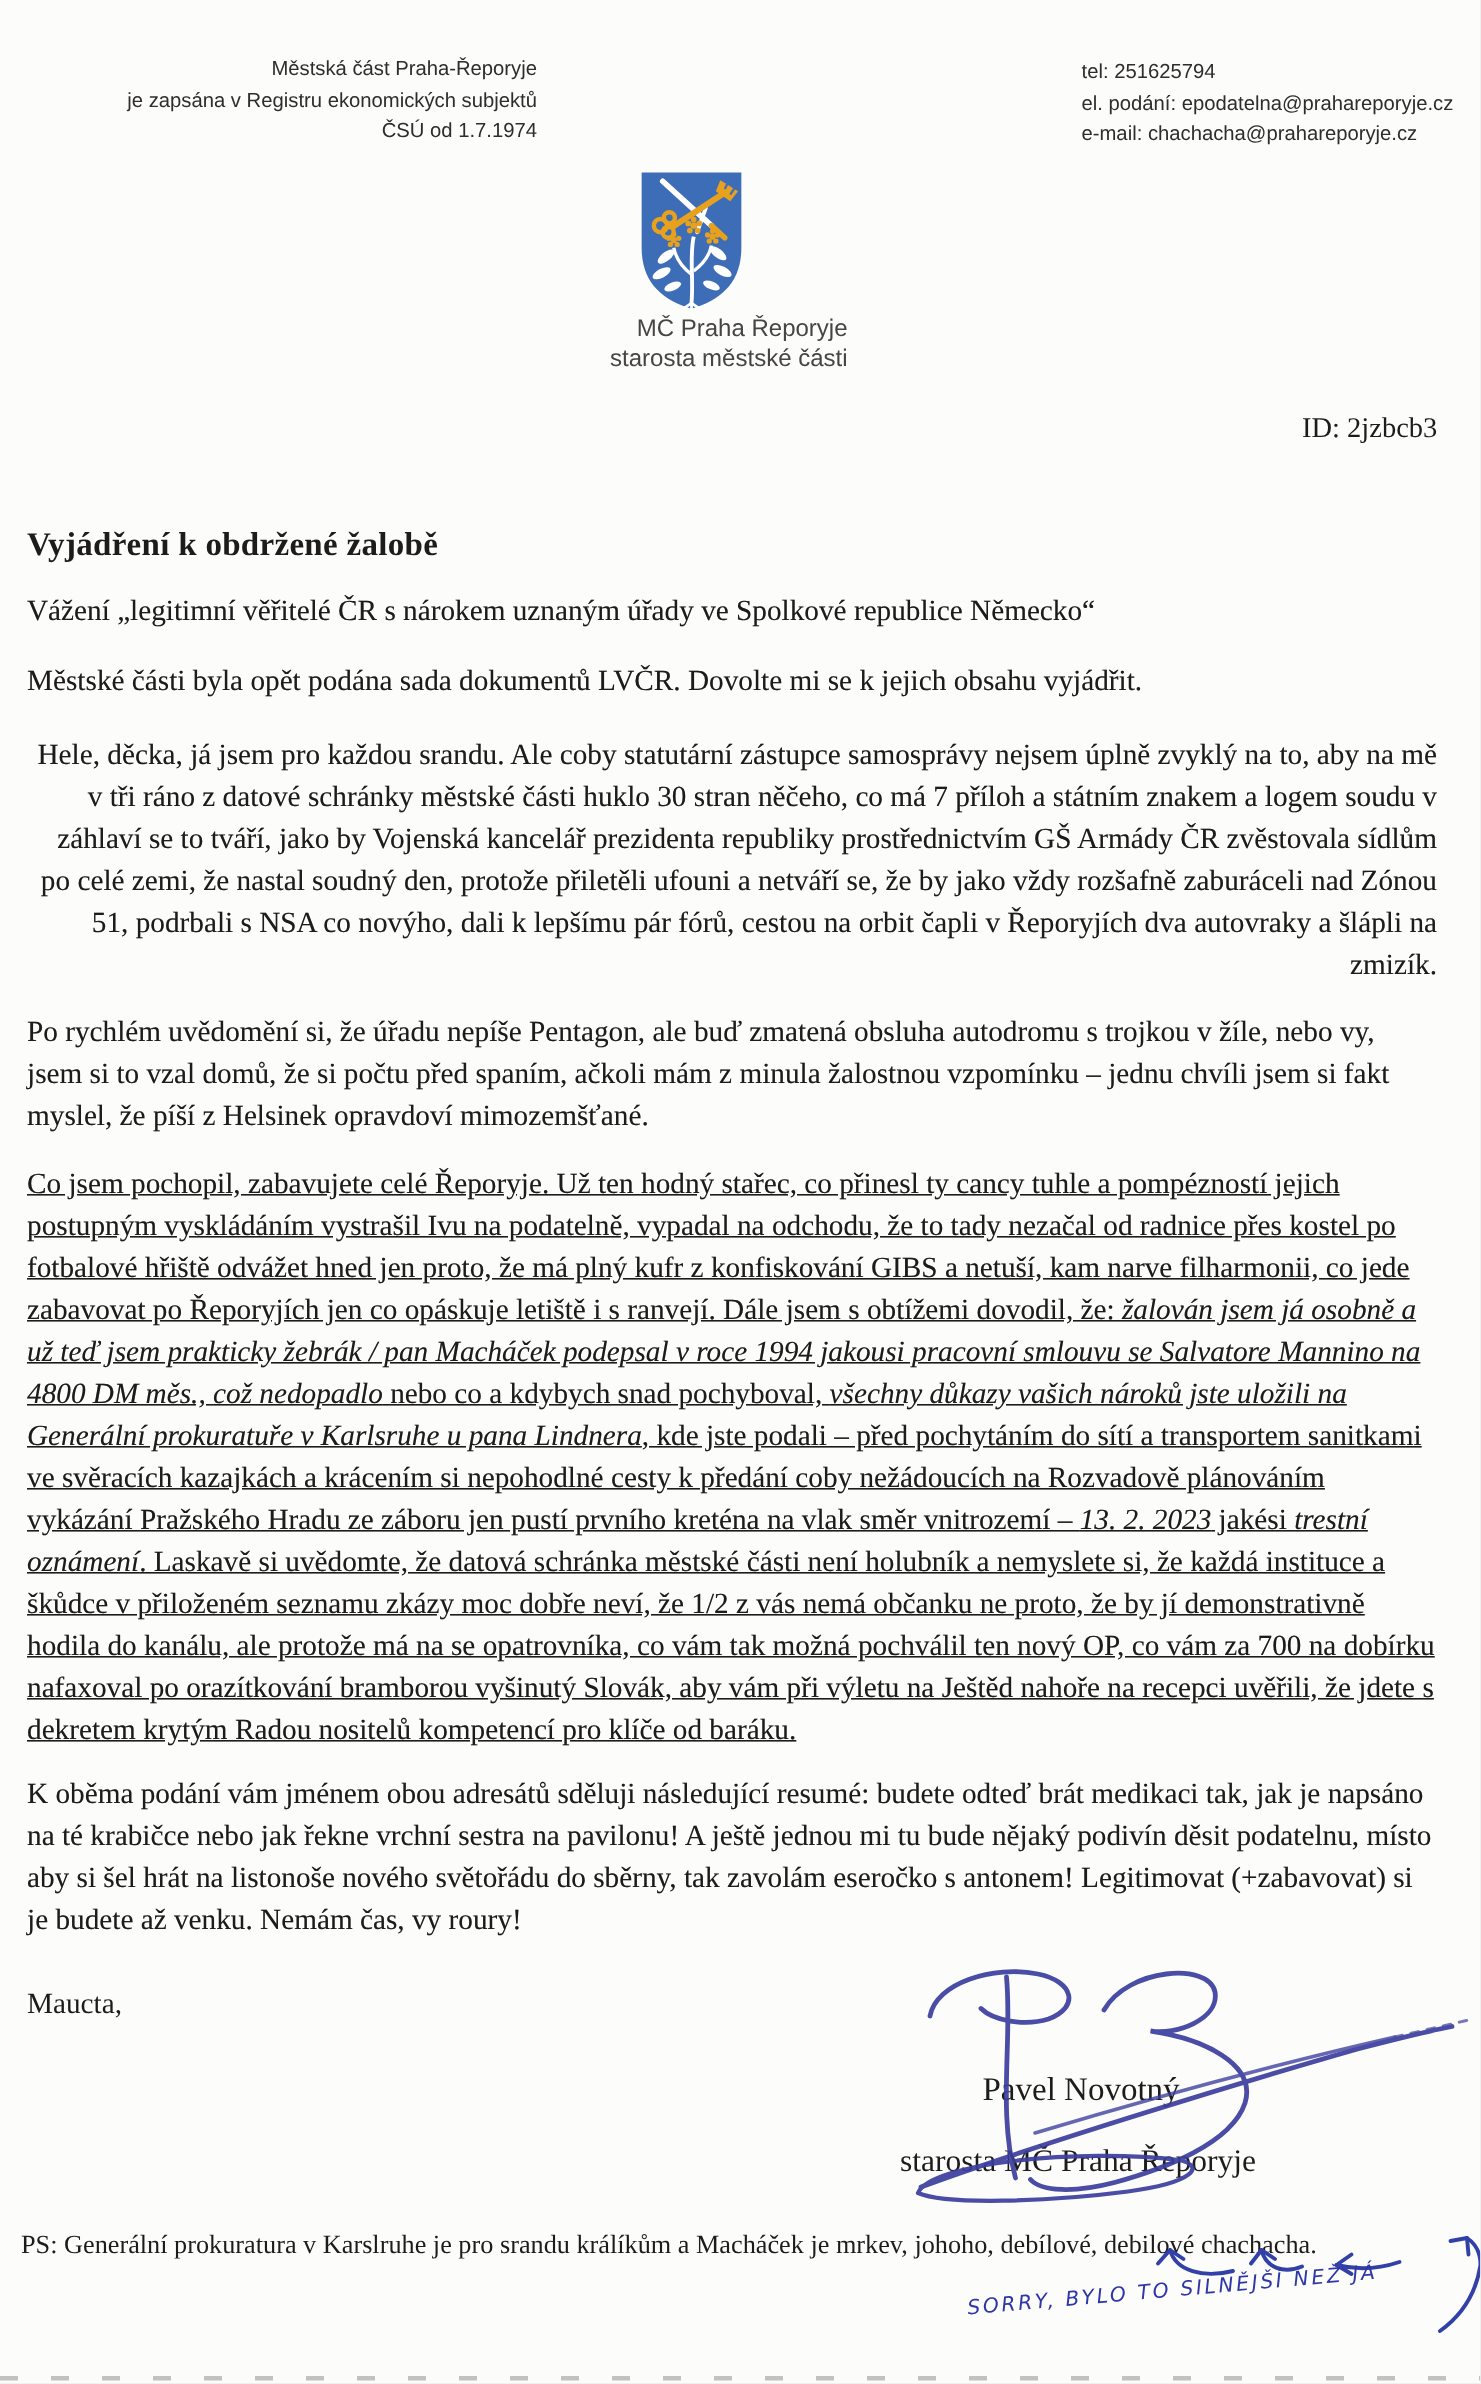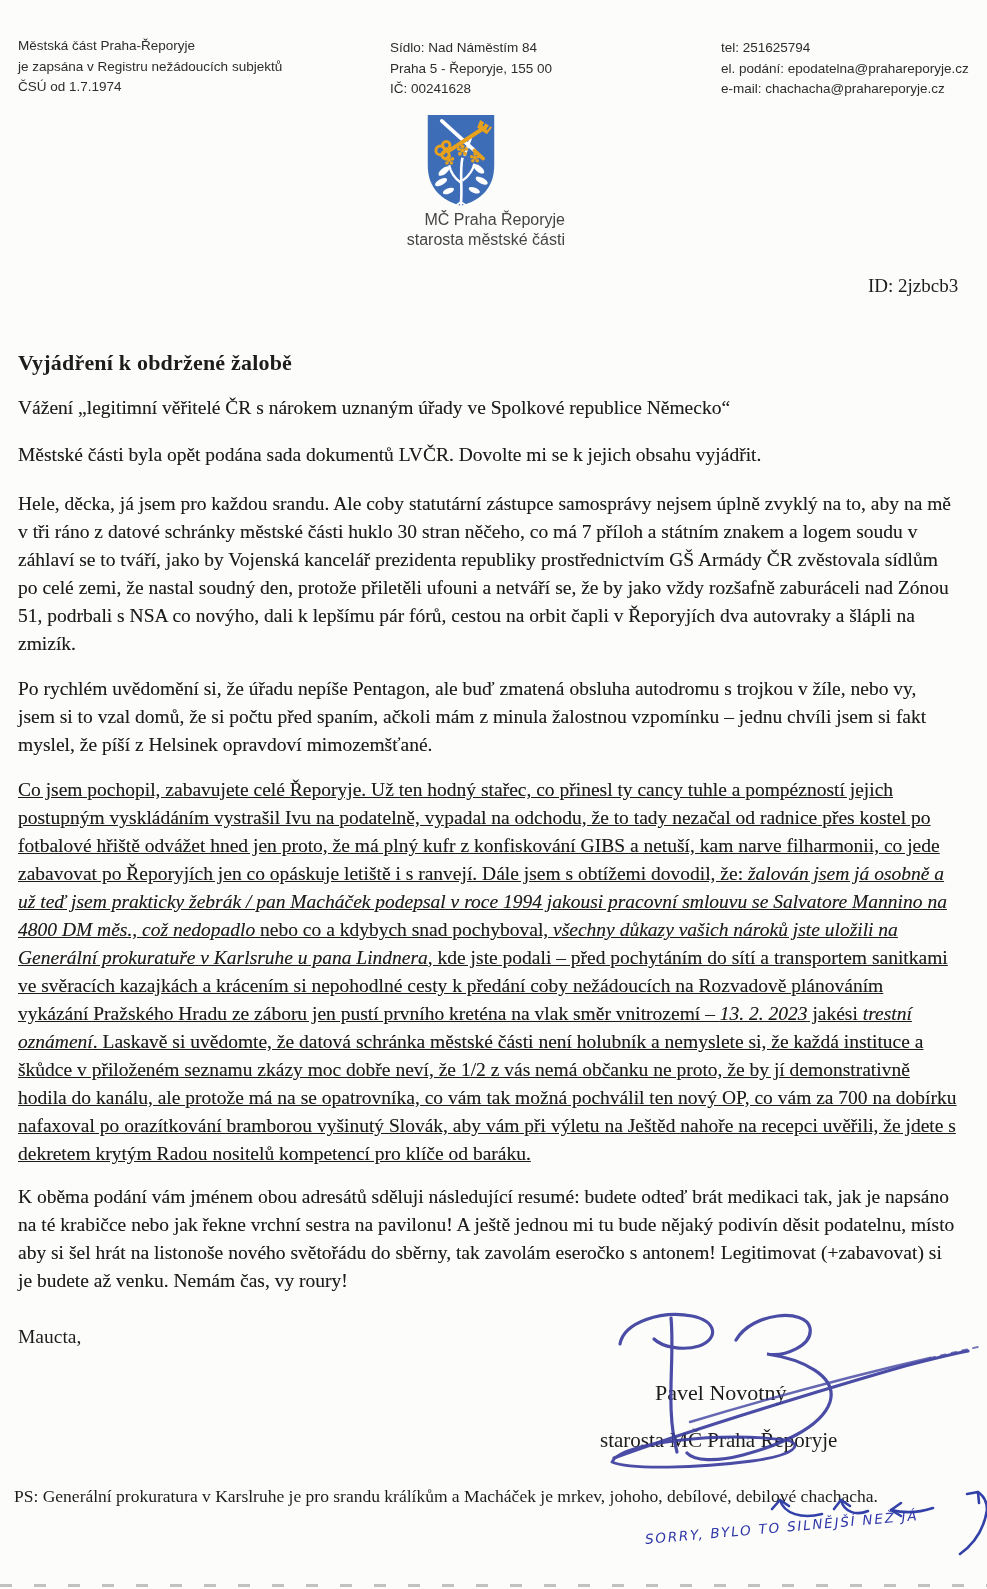--- a/index.html
+++ b/index.html
@@ -4,37 +4,37 @@
 <style>
   html,body{margin:0;padding:0;background:#e8e8e6;}
   .page{
     position:relative;width:987px;height:1589px;margin:0 auto;
     background:#fcfcfa;overflow:hidden;color:#1d1c1a;
     font-family:"Liberation Serif",serif;
   }
   
   .lh{position:absolute;font-family:"Liberation Sans",sans-serif;
       font-size:13.5px;line-height:20.5px;color:#2e2d2b;}
-  .lh-left{left:18px;top:36px;width:340px;}
+  .lh-left{left:18px;top:36px;width:340px;text-align:right;}
   .lh-center{left:390px;top:38px;width:270px;}
   .lh-right{left:685px;top:38px;width:290px;margin-left:36px;}
   
   .coa{position:absolute;left:424px;top:112px;width:74px;height:96px;}
   .logo-caption{position:absolute;left:365px;top:210px;width:200px;text-align:right;
       font-family:"Liberation Sans",sans-serif;font-size:16px;line-height:20px;color:#464543;}
   
   .doc-id{position:absolute;left:868px;top:275px;font-size:19px;white-space:nowrap;}
   .title{position:absolute;left:18px;top:350px;font-size:22px;font-weight:bold;letter-spacing:.2px;}
   
   .body-text{position:absolute;left:18px;top:394px;width:940px;
       font-size:19.5px;line-height:28px;text-shadow:0 0 .3px rgba(20,20,20,.4);}
   .body-text p{margin:0;}
   .p-sal{margin-bottom:19px !important;}
   .p-1{margin-bottom:21px !important;}
-  .p-2{margin-bottom:17px !important;}
+  .p-2{margin-bottom:17px !important;text-align:right;}
   .p-3{margin-bottom:17px !important;}
   .p-4{margin-bottom:15px !important;text-decoration:underline;}
   .it{font-style:italic;}
   
   .valediction{position:absolute;left:18px;top:1326px;font-size:19.5px;}
   .signer-name{position:absolute;left:655px;top:1380px;font-size:22px;}
   .signer-role{position:absolute;left:600px;top:1428px;font-size:21px;}
   .signature-svg{position:absolute;left:600px;top:1302px;width:387px;height:175px;}
   
   .ps{position:absolute;left:14px;top:1485px;width:960px;font-size:17.5px;line-height:22px;}
@@ -47,27 +47,22 @@
   .scan-edge{position:absolute;left:0;bottom:2px;width:100%;height:3px;opacity:.35;
       background:repeating-linear-gradient(90deg,#555 0 12px,transparent 12px 34px);}
 </style>
 </head>
 <body>
 
 <div class="page">
 
   <div class="lh lh-left">
     <div>Městská část Praha-Řeporyje</div>
-    <div>je zapsána v Registru nežádoucích subjektů</div>
+    <div>je zapsána v Registru ekonomických subjektů</div>
     <div>ČSÚ od 1.7.1974</div>
-  </div>
-  <div class="lh lh-center">
-    <div>Sídlo: Nad Náměstím 84</div>
-    <div>Praha 5 - Řeporyje, 155 00</div>
-    <div>IČ: 00241628</div>
   </div>
   <div class="lh lh-right">
     <div>tel: 251625794</div>
     <div>el. podání: epodatelna@prahareporyje.cz</div>
     <div>e-mail: chachacha@prahareporyje.cz</div>
   </div>
 
   <svg class="coa" viewBox="0 0 100 130" aria-hidden="true">
     <path d="M5,4 H95 V72 C95,103 77,119 50,127 C23,119 5,103 5,72 Z" fill="#3e6db8"></path>
 

